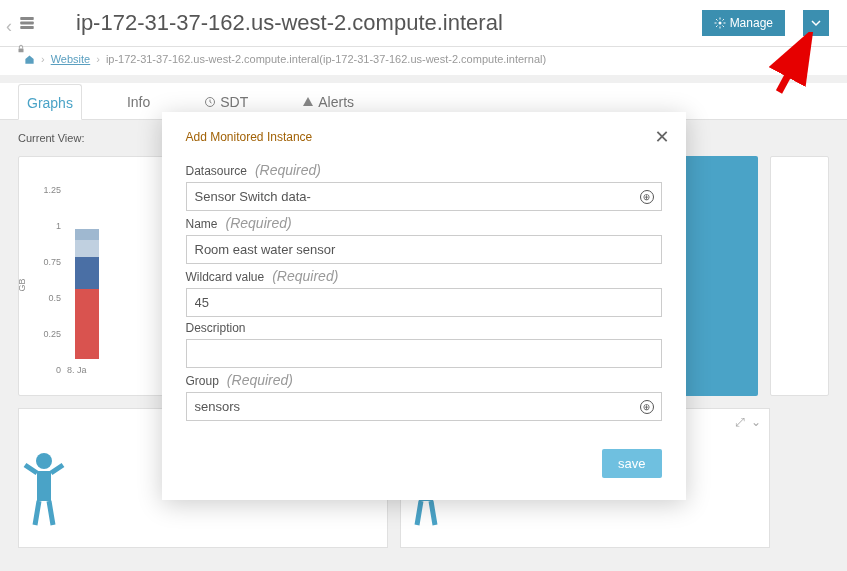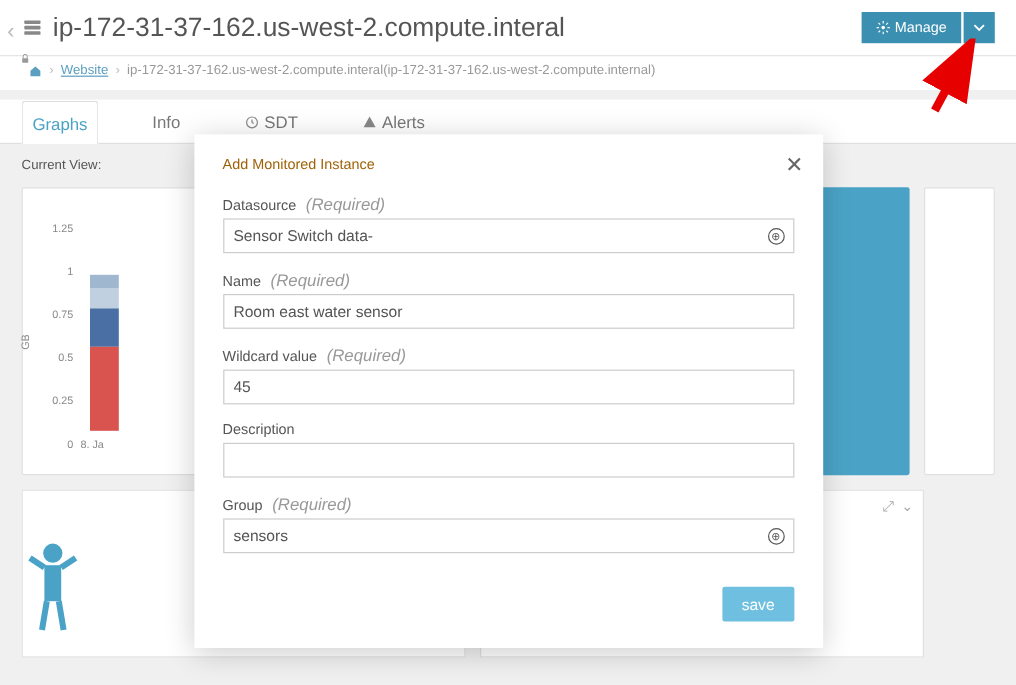--- a/index.html
+++ b/index.html
@@ -1,24 +1,24 @@
 <!DOCTYPE html>
 <html><head>
 <meta charset="utf-8">
 <style>
 * { box-sizing: border-box; margin: 0; padding: 0; }
 body { font-family: -apple-system, BlinkMacSystemFont, "Segoe UI", Arial, sans-serif; background: #f0f0f0; width: 847px; height: 571px; overflow: hidden; position: relative; }
 
 .page-header { background: #fff; border-bottom: 1px solid #e0e0e0; padding: 10px 18px; display: flex; align-items: center; justify-content: space-between; }
 .page-title-wrap { display: flex; align-items: center; gap: 8px; }
 .server-icon { width: 18px; height: 18px; display: inline-block; }
-.page-title { font-size: 22px; font-weight: 300; color: #555; }
+.page-title { font-size: 22px; font-weight: 300; color: #555; margin-left: 32px; }
 .lock-icon { width: 10px; height: 10px; color: #999; position: absolute; left: 16px; top: 44px;}
 .back-chev { position: absolute; left: 6px; top: 16px; width: 10px; height: 18px; color: #bbb; font-size: 18px;}
-.manage-wrap { display: flex; gap: 0; }
+.manage-wrap { display: flex; gap: 16px; }
 .manage-btn { background: #3b8fb0; color: #fff; border: none; padding: 6px 12px; font-size: 12px; display: flex; align-items: center; gap: 4px; cursor: pointer; }
 .manage-chev { background: #3b8fb0; color: #fff; border: none; width: 26px; display: flex; align-items: center; justify-content: center; cursor: pointer; margin-left: 2px; }
 
 .breadcrumb { background: #fff; padding: 6px 18px 10px 24px; font-size: 11px; color: #999; display: flex; align-items: center; gap: 6px; }
 .breadcrumb a { color: #5a9fc0; text-decoration: underline; }
 .breadcrumb .sep { color: #bbb; }
 
 .tabs { background: #fff; border-bottom: 1px solid #e0e0e0; padding: 0 18px; display: flex; gap: 36px; margin-top: 8px;}
 .tab { padding: 10px 8px 8px; font-size: 14px; color: #777; cursor: pointer; display: flex; align-items: center; gap: 4px; border: 1px solid transparent; }
 .tab.active { color: #4aa3c7; border: 1px solid #e0e0e0; border-bottom: 1px solid #fff; border-radius: 3px 3px 0 0; background: #fff; position: relative; top: 1px;}
@@ -49,21 +49,21 @@
 .bottom-cards { display: flex; gap: 12px; margin-top: 12px; }
 .bottom-card { background: #fff; border: 1px solid #e0e0e0; width: 370px; height: 140px; position: relative; }
 .card-controls { position: absolute; top: 6px; right: 8px; display: flex; gap: 6px; color: #aaa; font-size: 12px;}
 .figure { width: 50px; height: 80px; margin: 40px auto 0; }
 
 
 .modal-overlay { position: absolute; inset: 0; display: flex; align-items: flex-start; justify-content: center; }
 .modal { background: #fff; width: 524px; margin-top: 112px; box-shadow: 0 4px 24px rgba(0,0,0,0.2); padding: 18px 24px 22px; position: relative; }
 .modal-title { font-size: 12px; font-weight: 300; color: #a16207; margin-bottom: 18px; }
 .modal-close { position: absolute; top: 14px; right: 16px; font-size: 18px; color: #666; cursor: pointer; background: none; border: none; }
-.form-row { margin-bottom: 14px; }
+.form-row { margin-bottom: 4px; }
 .form-label { font-size: 12px; color: #555; display: flex; align-items: baseline; gap: 8px; margin-bottom: 4px;}
 .required { font-size: 14px; color: #999; font-style: italic; }
 .form-input { width: 100%; border: 1px solid #ccc; padding: 6px 8px; font-size: 13px; color: #555; }
 .input-with-icon { position: relative; }
 .input-icon { position: absolute; right: 8px; top: 50%; transform: translateY(-50%); width: 14px; height: 14px; color: #555; border: 1.5px solid #555; border-radius: 50%; display: flex; align-items: center; justify-content: center; font-size: 9px; background: #fff; }
 .modal-footer { display: flex; justify-content: flex-end; margin-top: 28px; }
 .save-btn { background: #6fc0e0; color: #fff; border: none; padding: 7px 16px; font-size: 13px; cursor: pointer; border-radius: 2px;}
 
 
 .arrow-annotation { position: absolute; top: 32px; right: 18px; pointer-events: none; }

